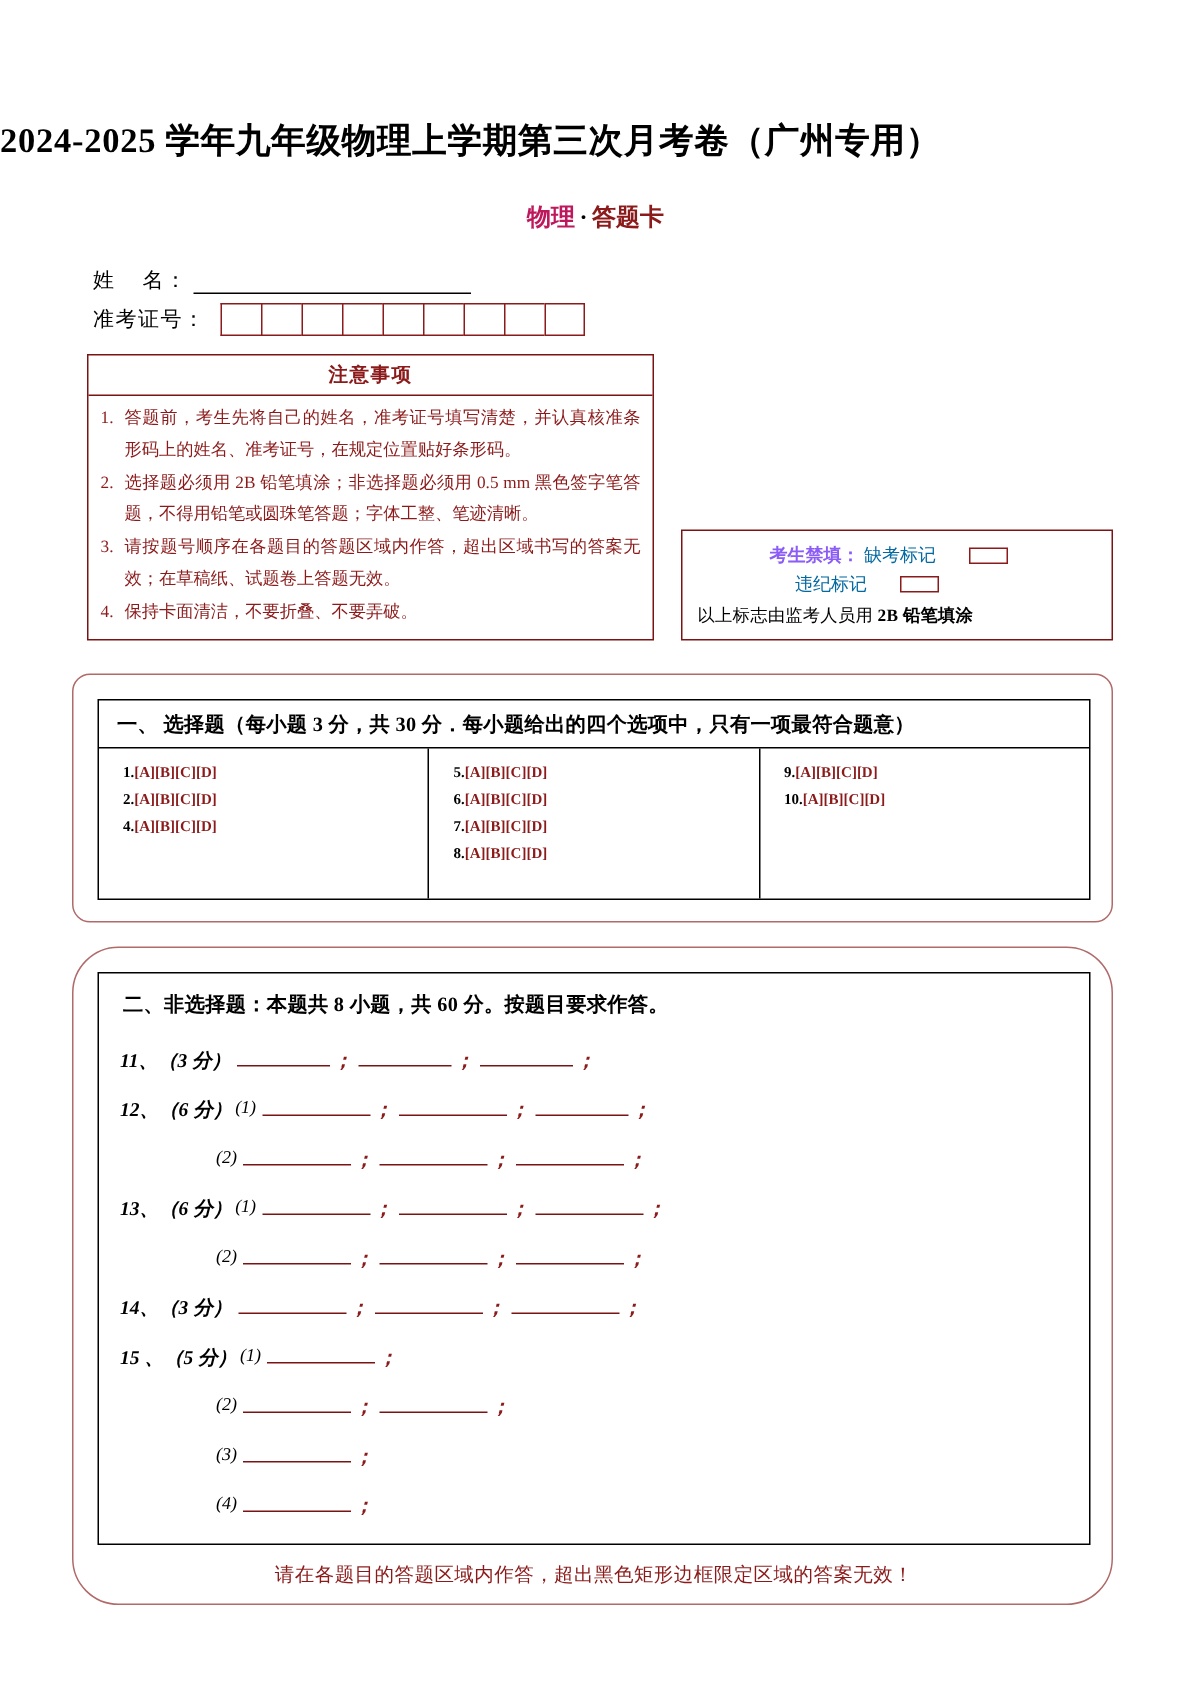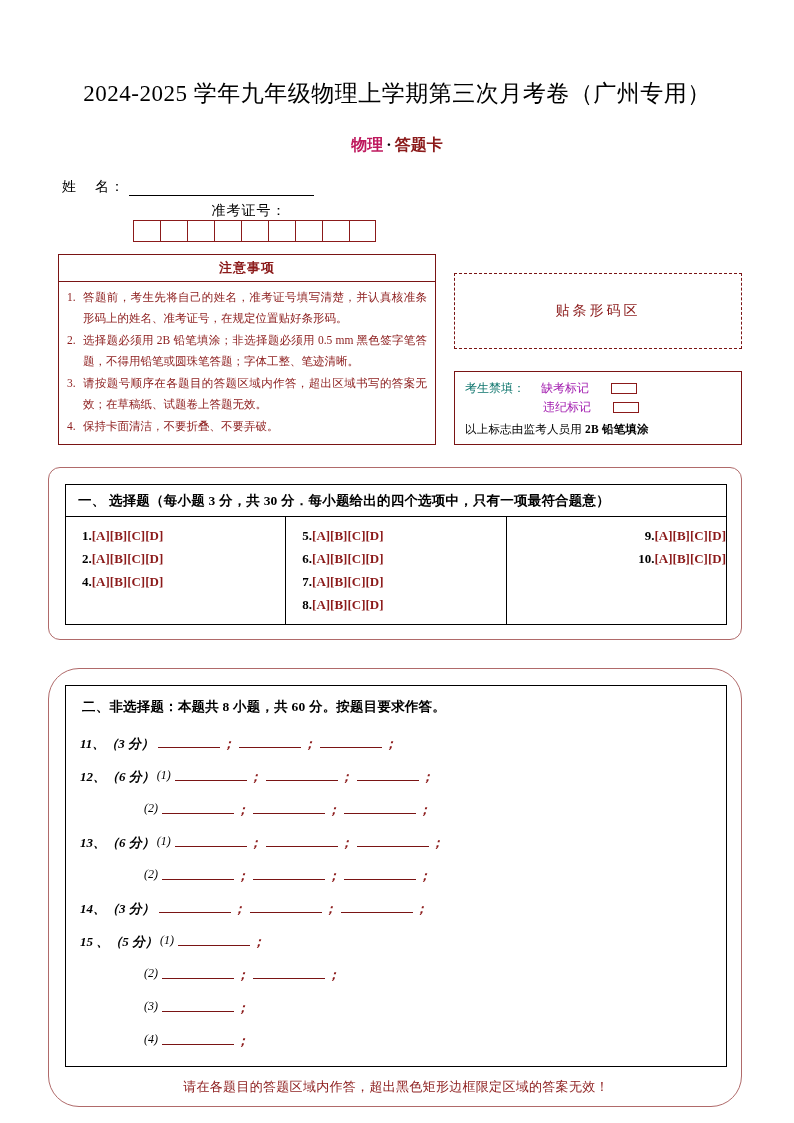--- a/index.html
+++ b/index.html
@@ -11,23 +11,23 @@
     width: 794px; height: 1123px;
     font-family: "Liberation Serif", "DejaVu Serif", serif;
     color: #000;
     position: relative;
     overflow: hidden;
   }
   .page { position: relative; width: 794px; height: 1123px; padding: 0; }
 
   
   .title {
-    text-align: center;
+    text-align: left;
     font-size: 23px;
-    font-weight: normal;
+    font-weight: bold;
     letter-spacing: 0.5px;
     margin-top: 78px;
     color: #000;
     font-family: "Liberation Serif", "DejaVu Serif", serif;
   }
   .subtitle {
     text-align: center;
     font-size: 16px;
     font-weight: bold;
     margin-top: 26px;
@@ -58,21 +58,20 @@
     flex: 1;
     border-bottom: 1.5px solid #000;
     height: 15px;
     margin-left: 4px;
     max-width: 185px;
   }
   .ticket-row {
     display: flex; align-items: center;
     font-size: 14px; margin-top: 6px;
     margin-left: 4px;
-    flex-direction: column;
   }
   .ticket-label { white-space: pre; letter-spacing: 1px; }
   .ticket-boxes { display: flex; margin-left: 10px; }
   .ticket-boxes .cell {
     width: 27px; height: 22px;
     border: 1px solid #8B1A1A;
     border-right: none;
   }
   .ticket-boxes .cell:last-child { border-right: 1px solid #8B1A1A; }
 
@@ -114,22 +113,22 @@
     letter-spacing: 3px;
   }
   .forbid-box {
     border: 1px solid #7a1414;
     margin-top: 22px;
     padding: 7px 10px 6px 10px;
     font-size: 12px;
     line-height: 1.55;
   }
   .forbid-row { display: flex; align-items: center; }
-  .forbid-label { color: #0f766e; font-weight: normal; white-space: pre; }
-  .forbid-item { color: #a21caf; margin-left: 16px; white-space: pre; }
+  .forbid-label { color: #8b5cf6; font-weight: bold; white-space: pre; margin-left: 48px; }
+  .forbid-item { color: #0369a1; margin-left: 3px; white-space: pre; }
   .mark-box {
     display: inline-block;
     width: 26px; height: 11px;
     border: 1px solid #8B1A1A;
     margin-left: 22px;
     vertical-align: middle;
   }
   .forbid-row2 { margin-left: 62px; }
   .forbid-note { color: #000; font-size: 11.5px; margin-top: 4px; letter-spacing: 0.2px;}
   .forbid-note b { font-weight: bold; }
@@ -152,21 +151,21 @@
   .wrong-marks { color: #8B1A1A; margin-left: 10px; letter-spacing: 2px; font-weight: bold; }
 
   
   .section-frame {
     margin: 22px 52px 0 48px;
     border: 1.5px solid #b06a6a;
     border-radius: 12px;
     padding: 16px 14px 14px 16px;
     background: #fff;
   }
-  .section-frame.second { margin-top: 28px; padding-bottom: 10px; border-radius: 31px; }
+  .section-frame.second { margin-top: 16px; padding-bottom: 10px; border-radius: 31px; }
 
   
   .mc-inner {
     border: 1.5px solid #000;
     padding: 0;
   }
   .mc-head {
     font-size: 13.5px;
     font-weight: bold;
     padding: 7px 10px 6px 12px;
@@ -177,23 +176,23 @@
     display: flex;
     border-top: 1.5px solid #000;
     border-left: none;
   }
   .mc-col {
     flex: 1;
     border-right: 1.5px solid #000;
     padding: 7px 0 8px 0;
     min-height: 100px;
   }
-  .mc-col:last-child { border-right: none; text-align: right; }
+  .mc-col:last-child { border-right: none; }
   .mc-row {
-    font-size: 13px;
+    font-size: 10px;
     padding: 3.5px 0 3.5px 16px;
     white-space: nowrap;
   }
   .mc-row .qn { color: #000; font-weight: bold; }
   .mc-row .opts { color: #8B1A1A; font-weight: bold; letter-spacing: 0px; }
 
   
   .nm-inner {
     border: 1.5px solid #000;
     padding: 10px 14px 16px 14px;
@@ -285,23 +284,20 @@
               <span class="notice-num">4.</span>
               <span class="notice-text">保持卡面清洁，不要折叠、不要弄破。</span>
             </div>
           </div>
       </div>
 
     </div>
 
     <div class="head-right">
 
-      <div class="barcode-box">
-        <span>贴条形码区</span>
-      </div>
 
       <div class="forbid-box">
         <div class="forbid-row">
           <span class="forbid-label">考生禁填：</span>
           <span class="forbid-item">缺考标记</span>
           <span class="mark-box"></span>
         </div>
         <div class="forbid-row forbid-row2">
           <span class="forbid-item">违纪标记</span>
           <span class="mark-box"></span>

